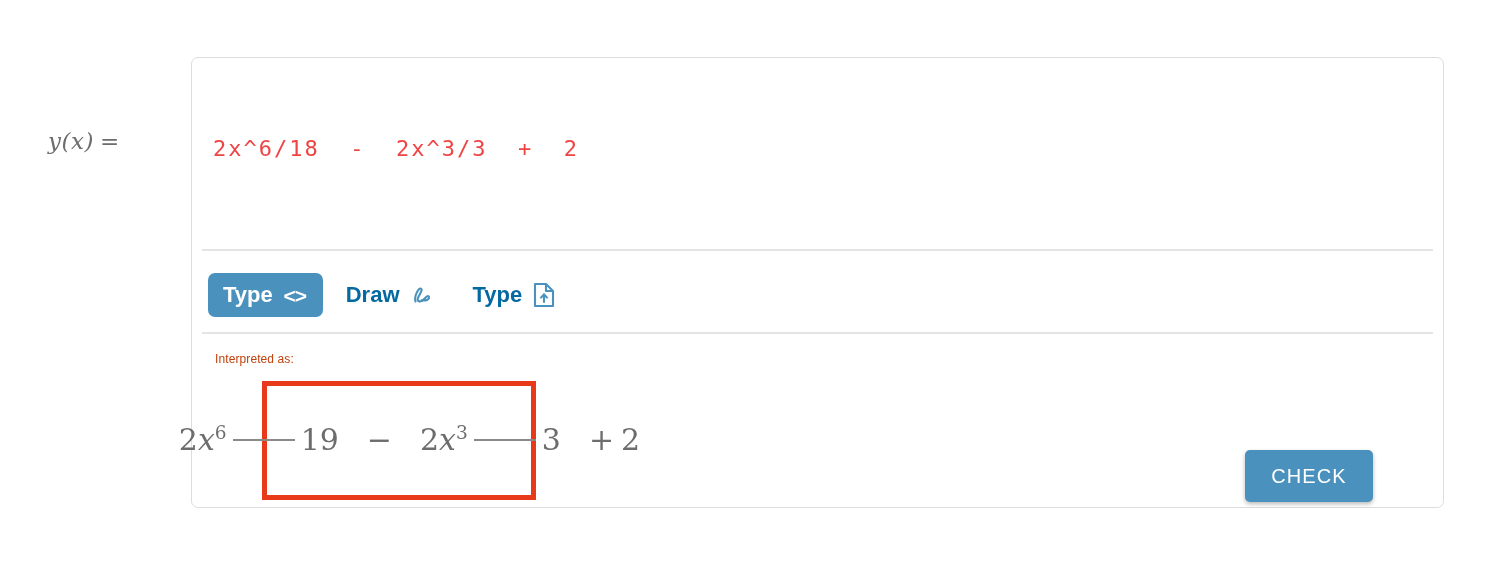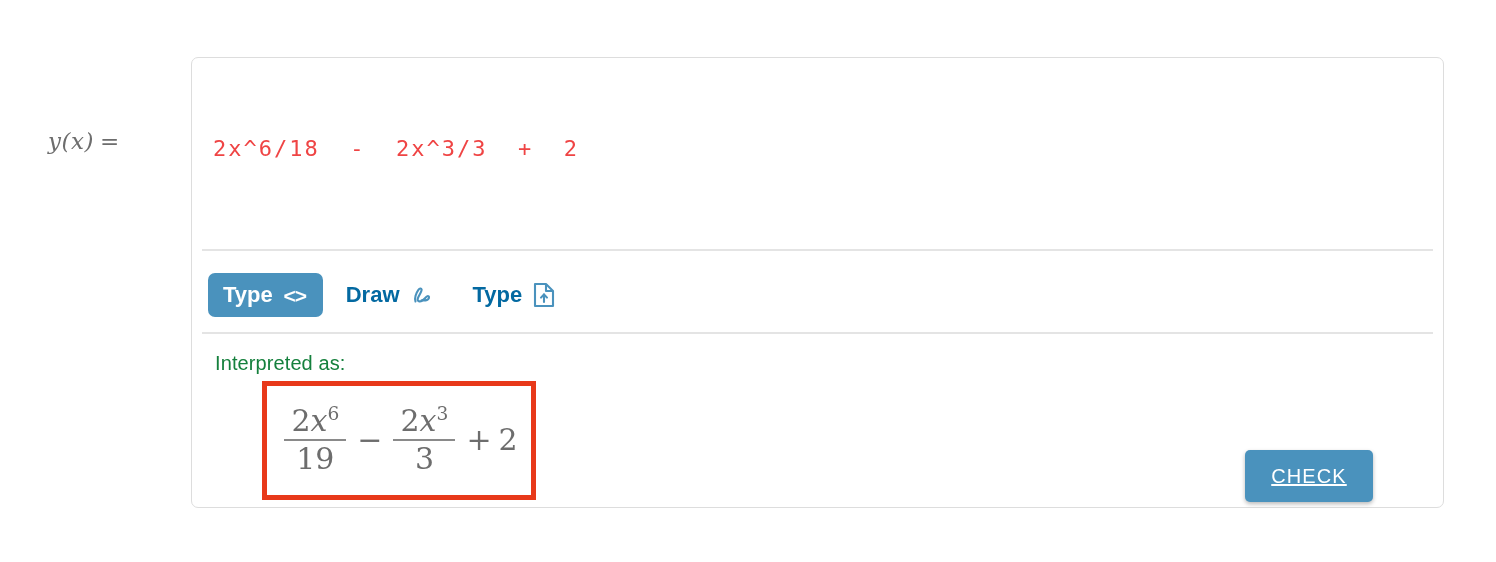--- a/index.html
+++ b/index.html
@@ -142,22 +142,22 @@
     position: absolute;
     left: 0;
     top: 276px;
     width: 1251px;
     height: 173px;
   }
   .interpreted-label {
     position: absolute;
     left: 23px;
     top: 18px;
-    font-size: 20px;
-    color: #15803d;
+    font-size: 12px;
+    color: #c2410c;
     letter-spacing: 0.1px;
     user-select: none;
   }
 
   
   .formula-box {
     position: absolute;
     left: 70px;
     top: 47px;
     width: 274px;
@@ -175,24 +175,23 @@
     justify-content: center;
     font-family: "DejaVu Serif", "Liberation Serif", serif;
     color: #6d6d6d;
     font-size: 30px;
     line-height: 1;
     gap: 0;
     transform: translateY(-1px);
   }
   .frac {
     display: inline-flex;
-    flex-direction: column;
     align-items: center;
     justify-content: flex-start;
-    margin: 0 4px;
+    margin: 0 15px;
   }
   .frac .num,
   .frac .den {
     display: block;
     padding: 2px 6px;
     white-space: nowrap;
   }
   .frac .bar {
     display: block;
     width: 100%;
@@ -224,21 +223,20 @@
     border: none;
     border-radius: 5px;
     background: #4a92bd;
     color: #ffffff;
     font-family: "Liberation Sans", sans-serif;
     font-size: 20px;
     font-weight: 400;
     letter-spacing: 1.1px;
     cursor: pointer;
     box-shadow: 0 2px 4px rgba(0,0,0,0.28);
-    text-decoration: underline;
   }
 </style>
 </head>
 <body>
 
 <div class="answer-row">
 
   <div class="prompt-label">
     <span>y(x)</span><span class="eq">=</span>
   </div>

